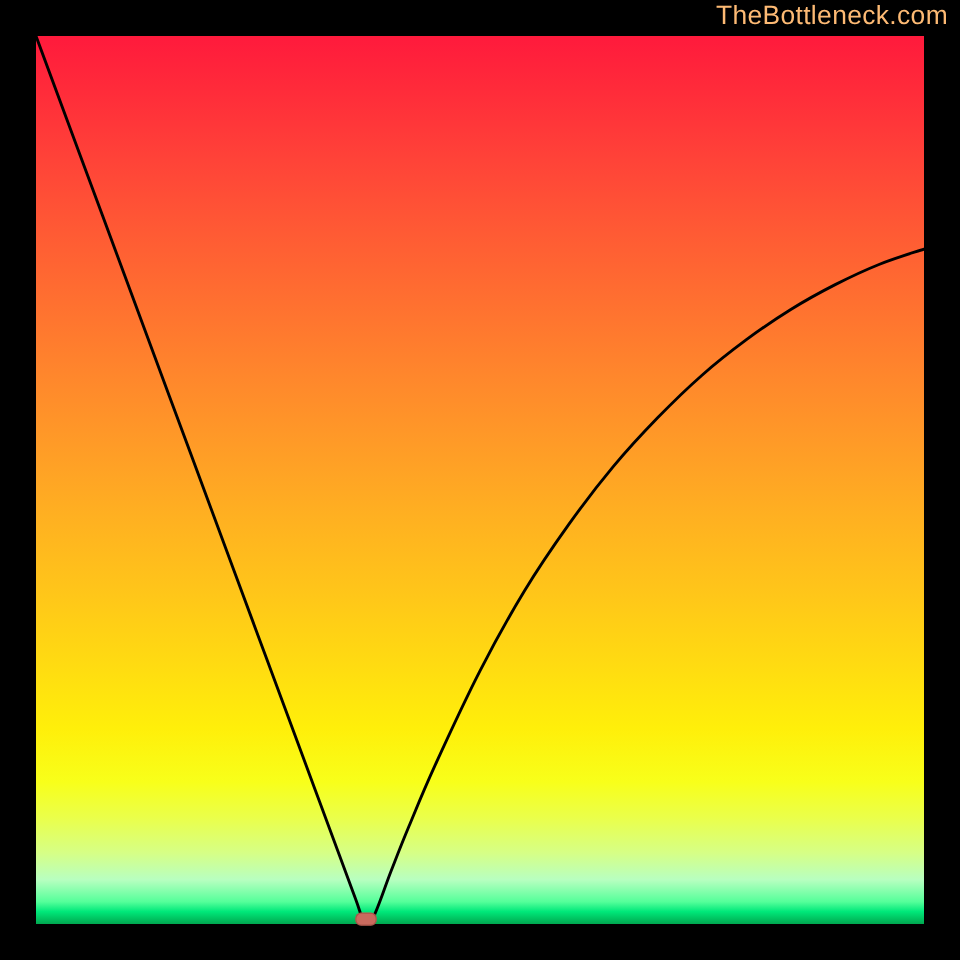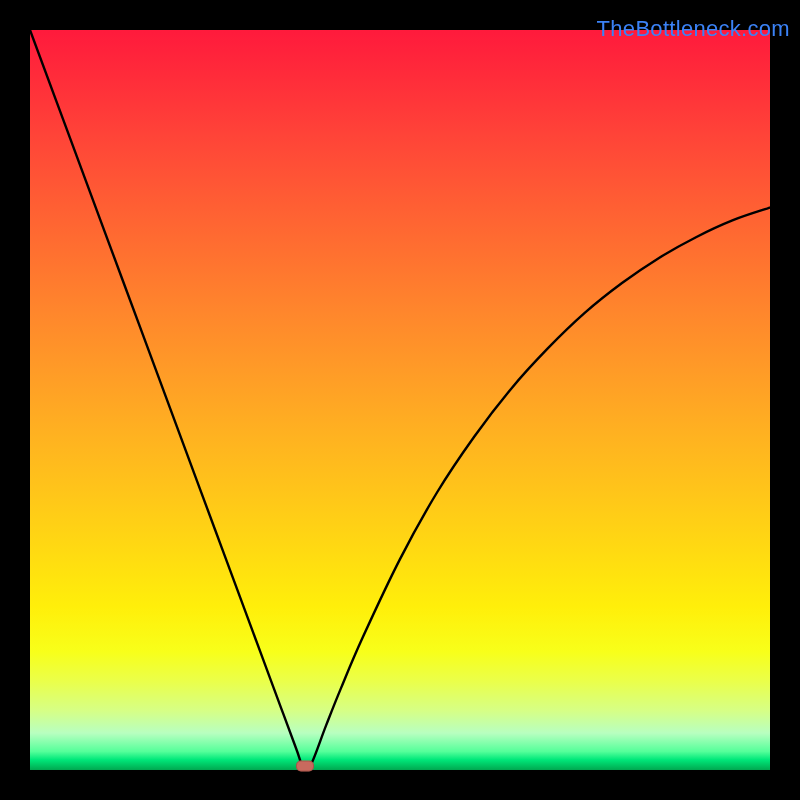--- a/index.html
+++ b/index.html
@@ -58,23 +58,23 @@
     position: absolute;
     width: 18px;
     height: 11px;
     border-radius: 5px;
     background: #c96a5e;
     box-shadow: 0 0 0 1px rgba(120,50,40,0.4) inset;
     transform: translate(-50%, -50%);
   }
   .watermark {
     position: absolute;
-    top: 16px;
+    top: 0;
     right: 10px;
-    color: #3b82f6;
+    color: #fdba74;
     font-size: 22px;
     letter-spacing: 0.3px;
     user-select: none;
   }
 </style>
 </head>
 <body>
 
 <div class="frame">
 

